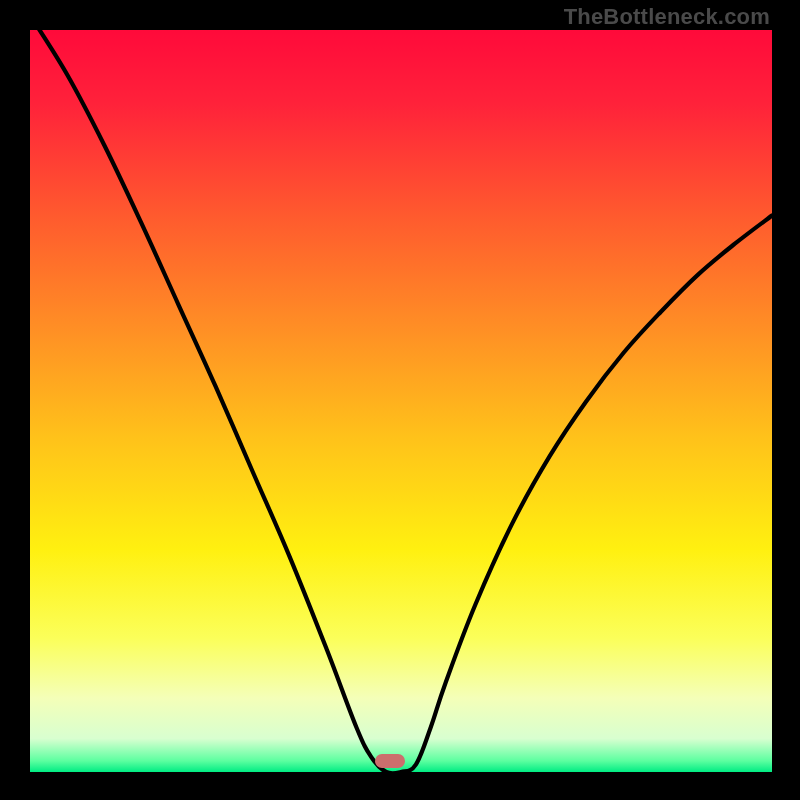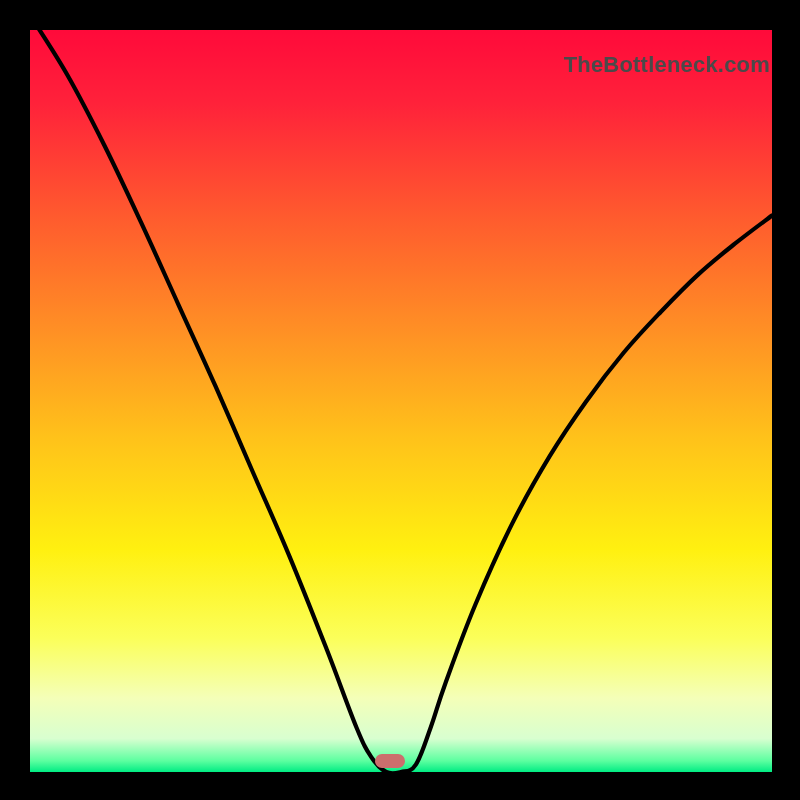--- a/index.html
+++ b/index.html
@@ -23,21 +23,20 @@
   }
 
   .watermark {
     position: absolute;
     top: 4px;
     right: 30px;
     color: #4a4a4a;
     font-size: 22px;
     font-weight: 600;
     letter-spacing: 0.2px;
-    margin-top: 48px;
   }
 
   .marker {
     position: absolute;
     border-radius: 7px;
     background: #cc6e6d;
   }
 
   svg.curve {
     position: absolute;

